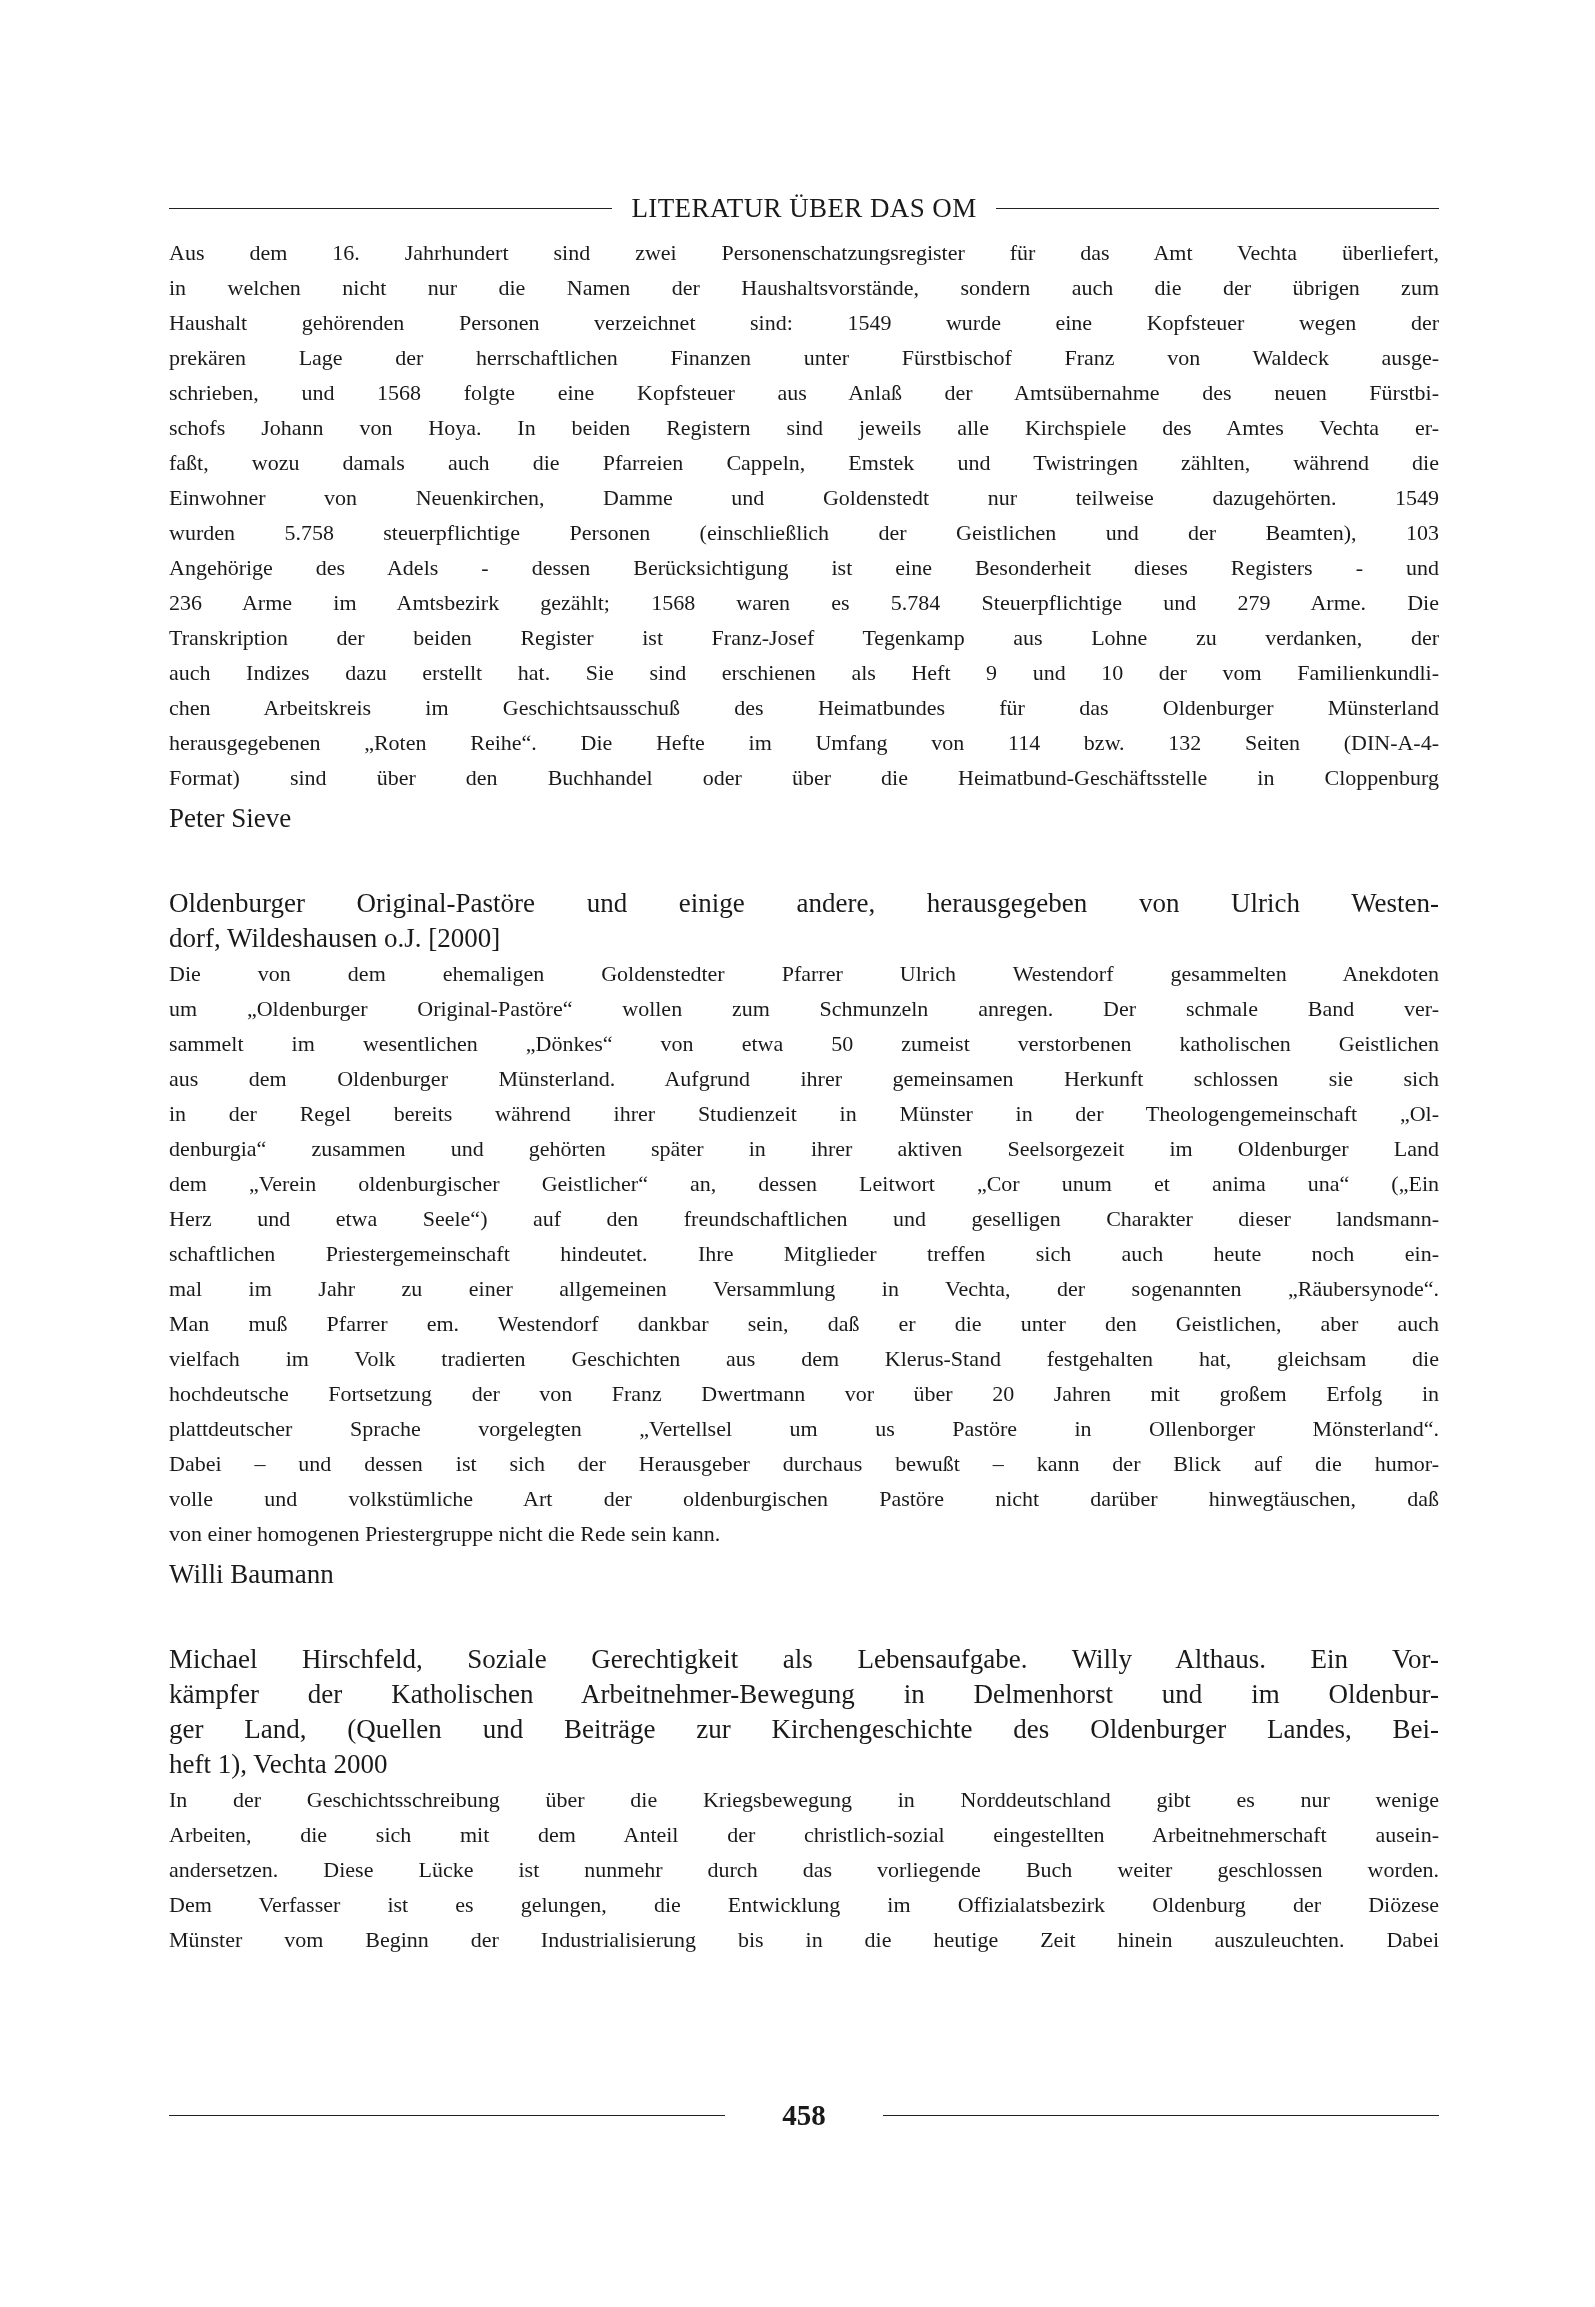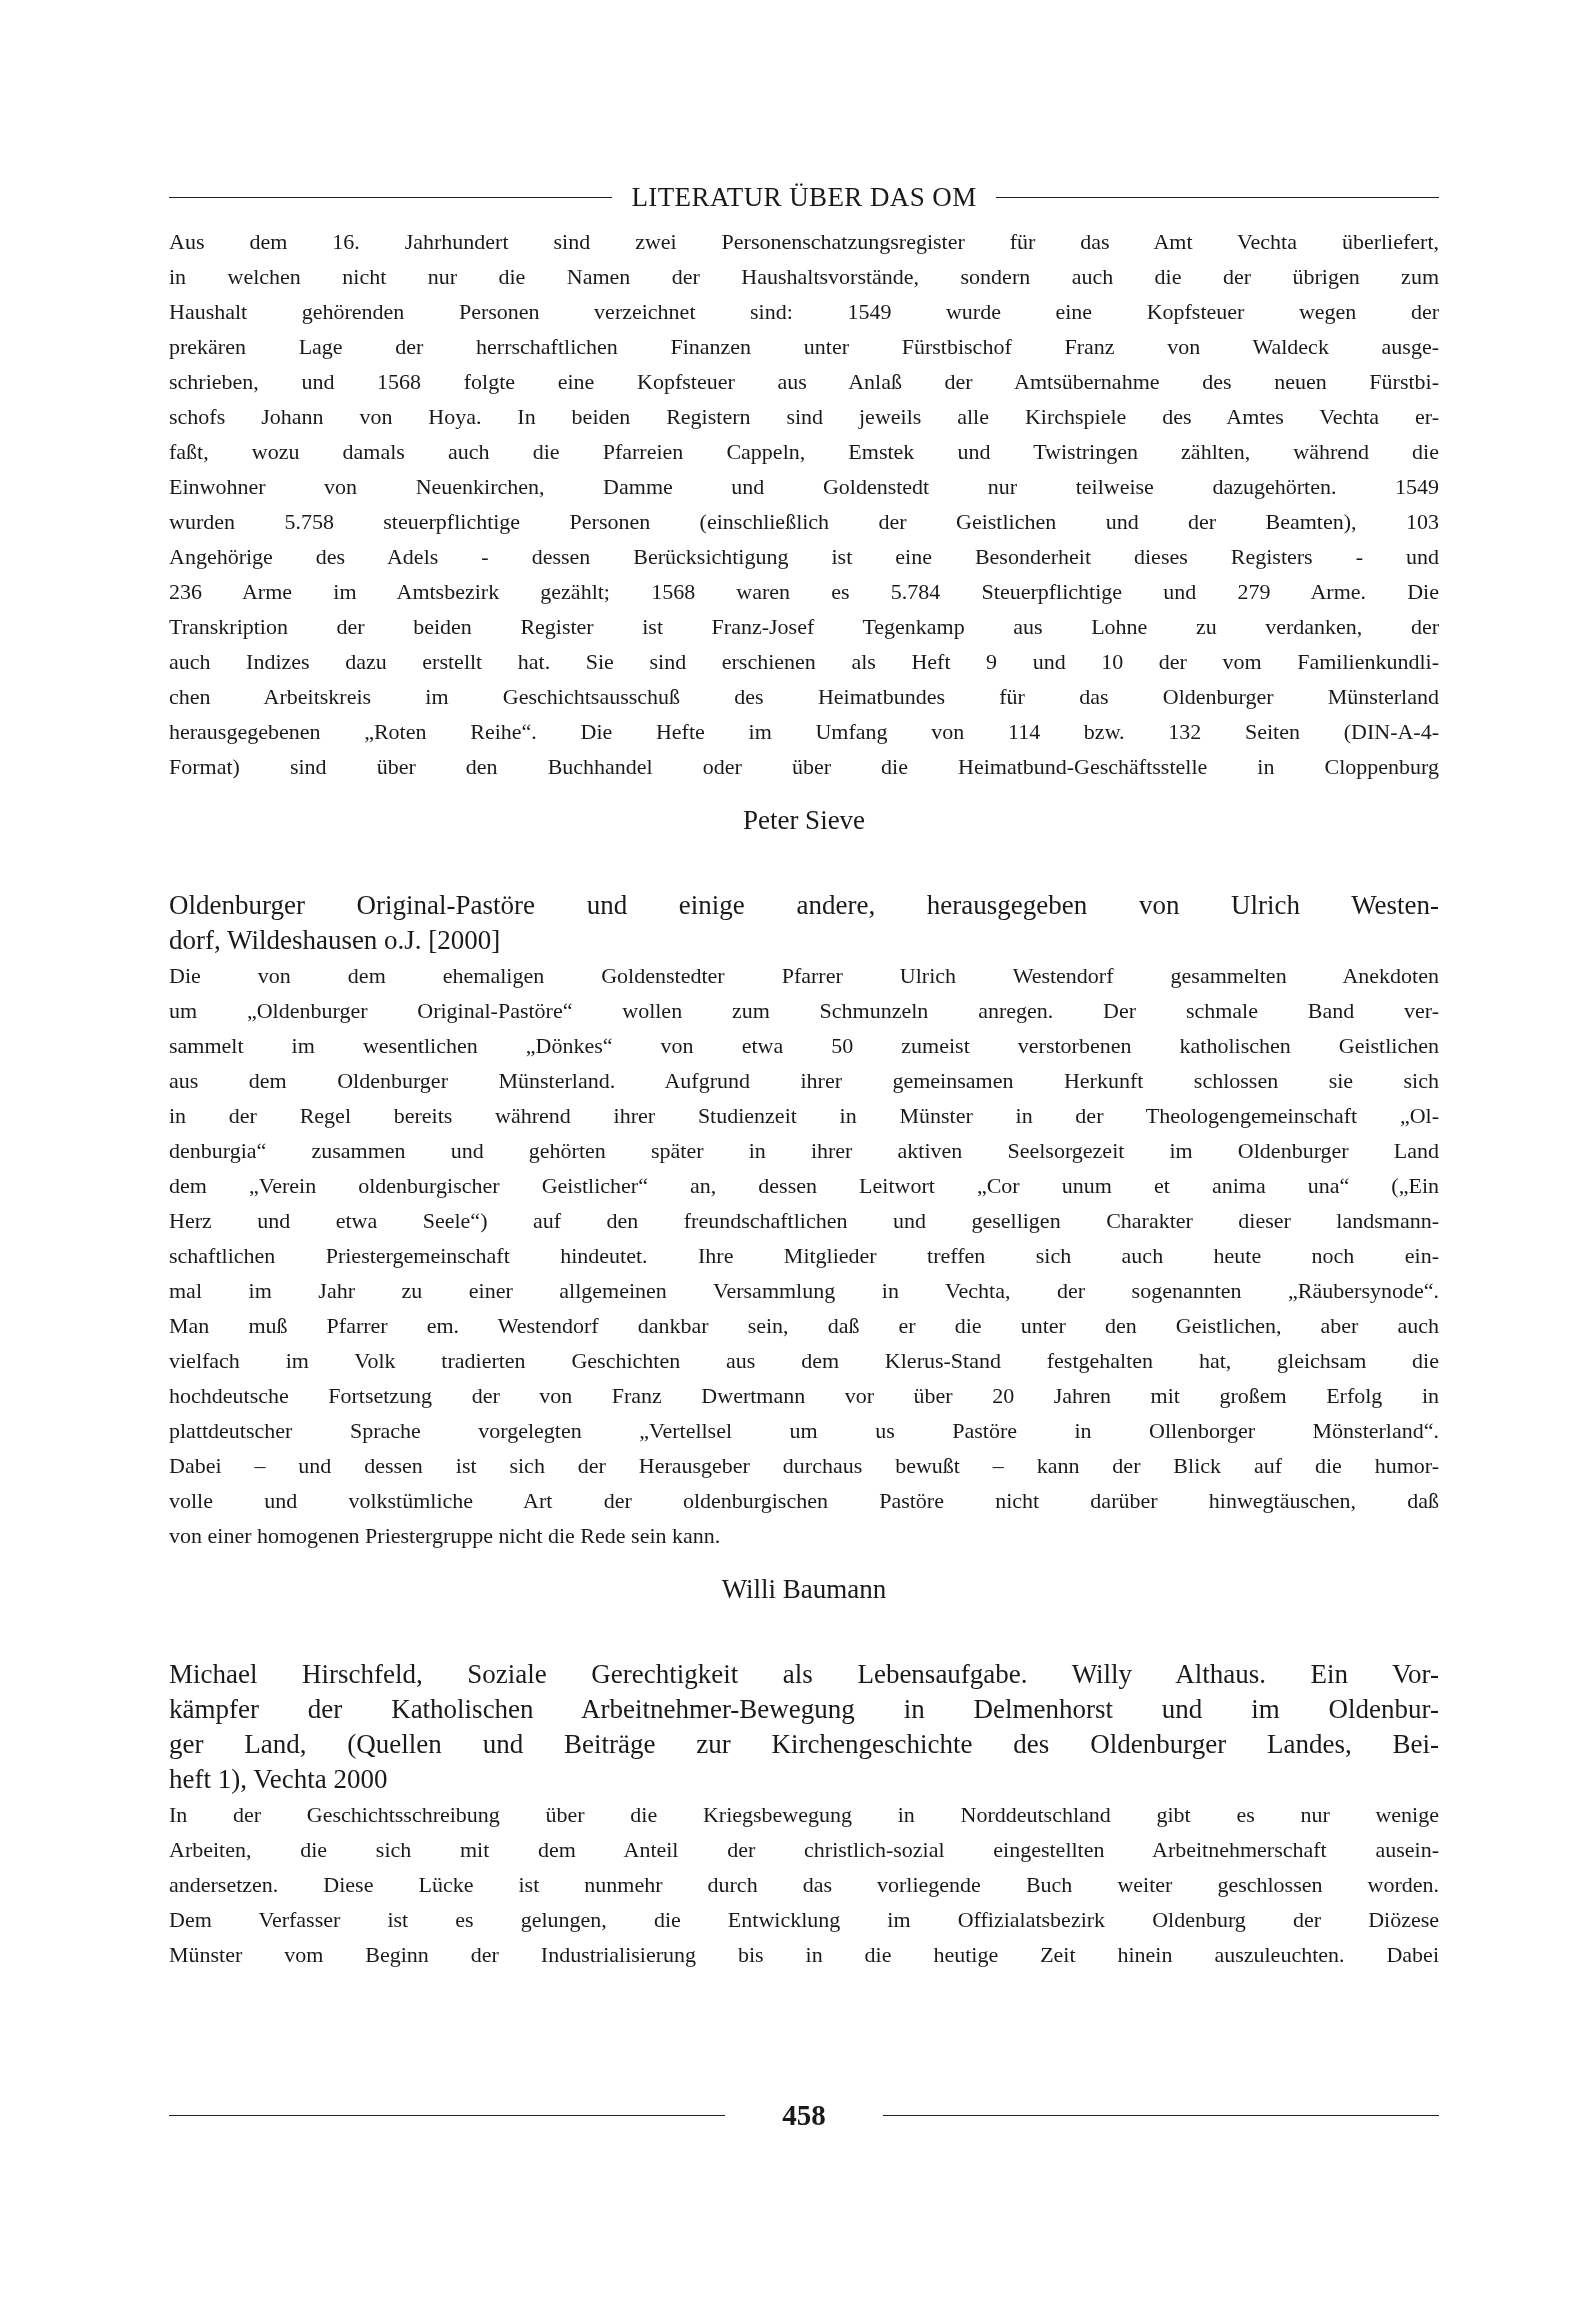--- a/index.html
+++ b/index.html
@@ -12,21 +12,21 @@
     height: 2307px;
     position: relative;
     overflow: hidden;
     font-family: "Liberation Serif", "DejaVu Serif", serif;
     color: #1a1a1a;
   }
   .column {
     position: absolute;
     left: 169px;
     width: 1270px;
-    top: 175px;
+    top: 186px;
   }
   .running-head {
     display: flex;
     align-items: center;
     height: 44px;
     font-size: 27px;
     letter-spacing: 0.4px;
   }
   .running-head .rule {
     flex: 1;
@@ -37,24 +37,24 @@
     padding: 0 19px;
     white-space: nowrap;
   }
   .text-block {
     font-size: 22px;
     line-height: 35px;
     text-align: justify;
     hyphens: manual;
   }
   .signature {
-    text-align: center;
+    text-align: left;
     font-size: 27px;
     line-height: 35px;
-    margin-top: 19px;
+    margin-top: 6px;
   }
   .entry-title {
     font-weight: normal;
     font-size: 27px;
     line-height: 35px;
     text-align: justify;
     margin: 0;
   }
   .entry {
     margin-top: 50px;

